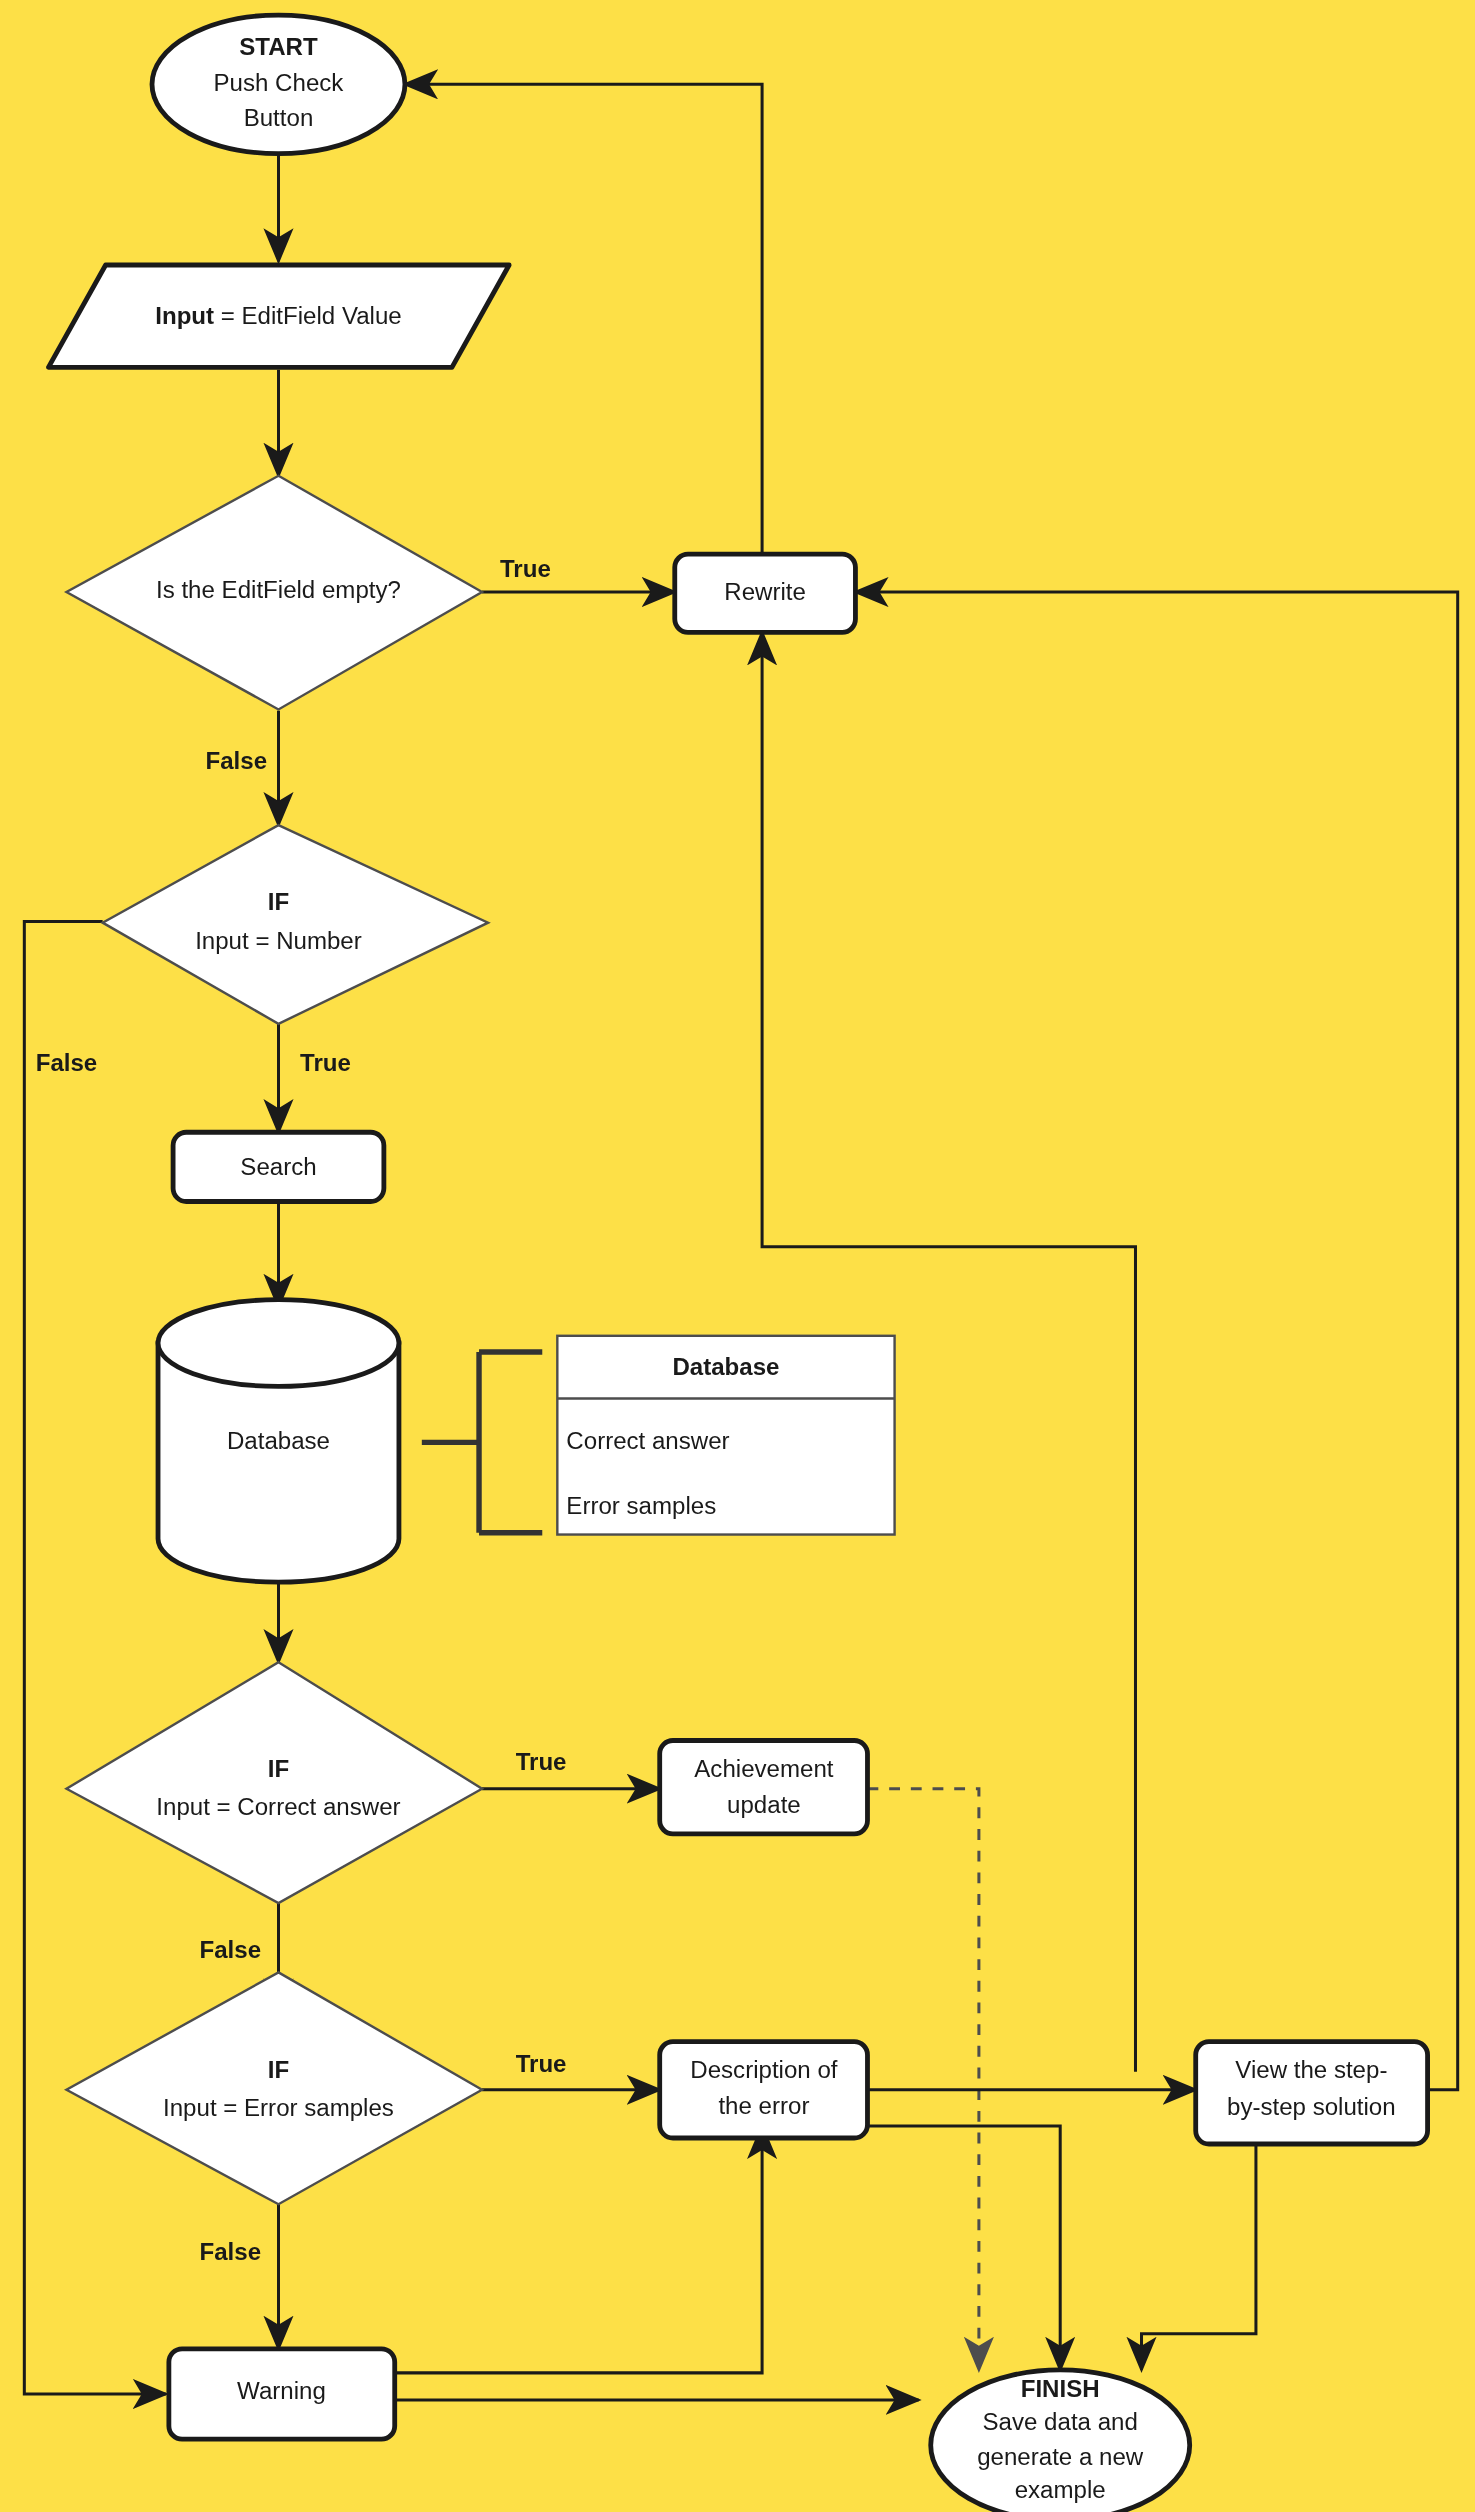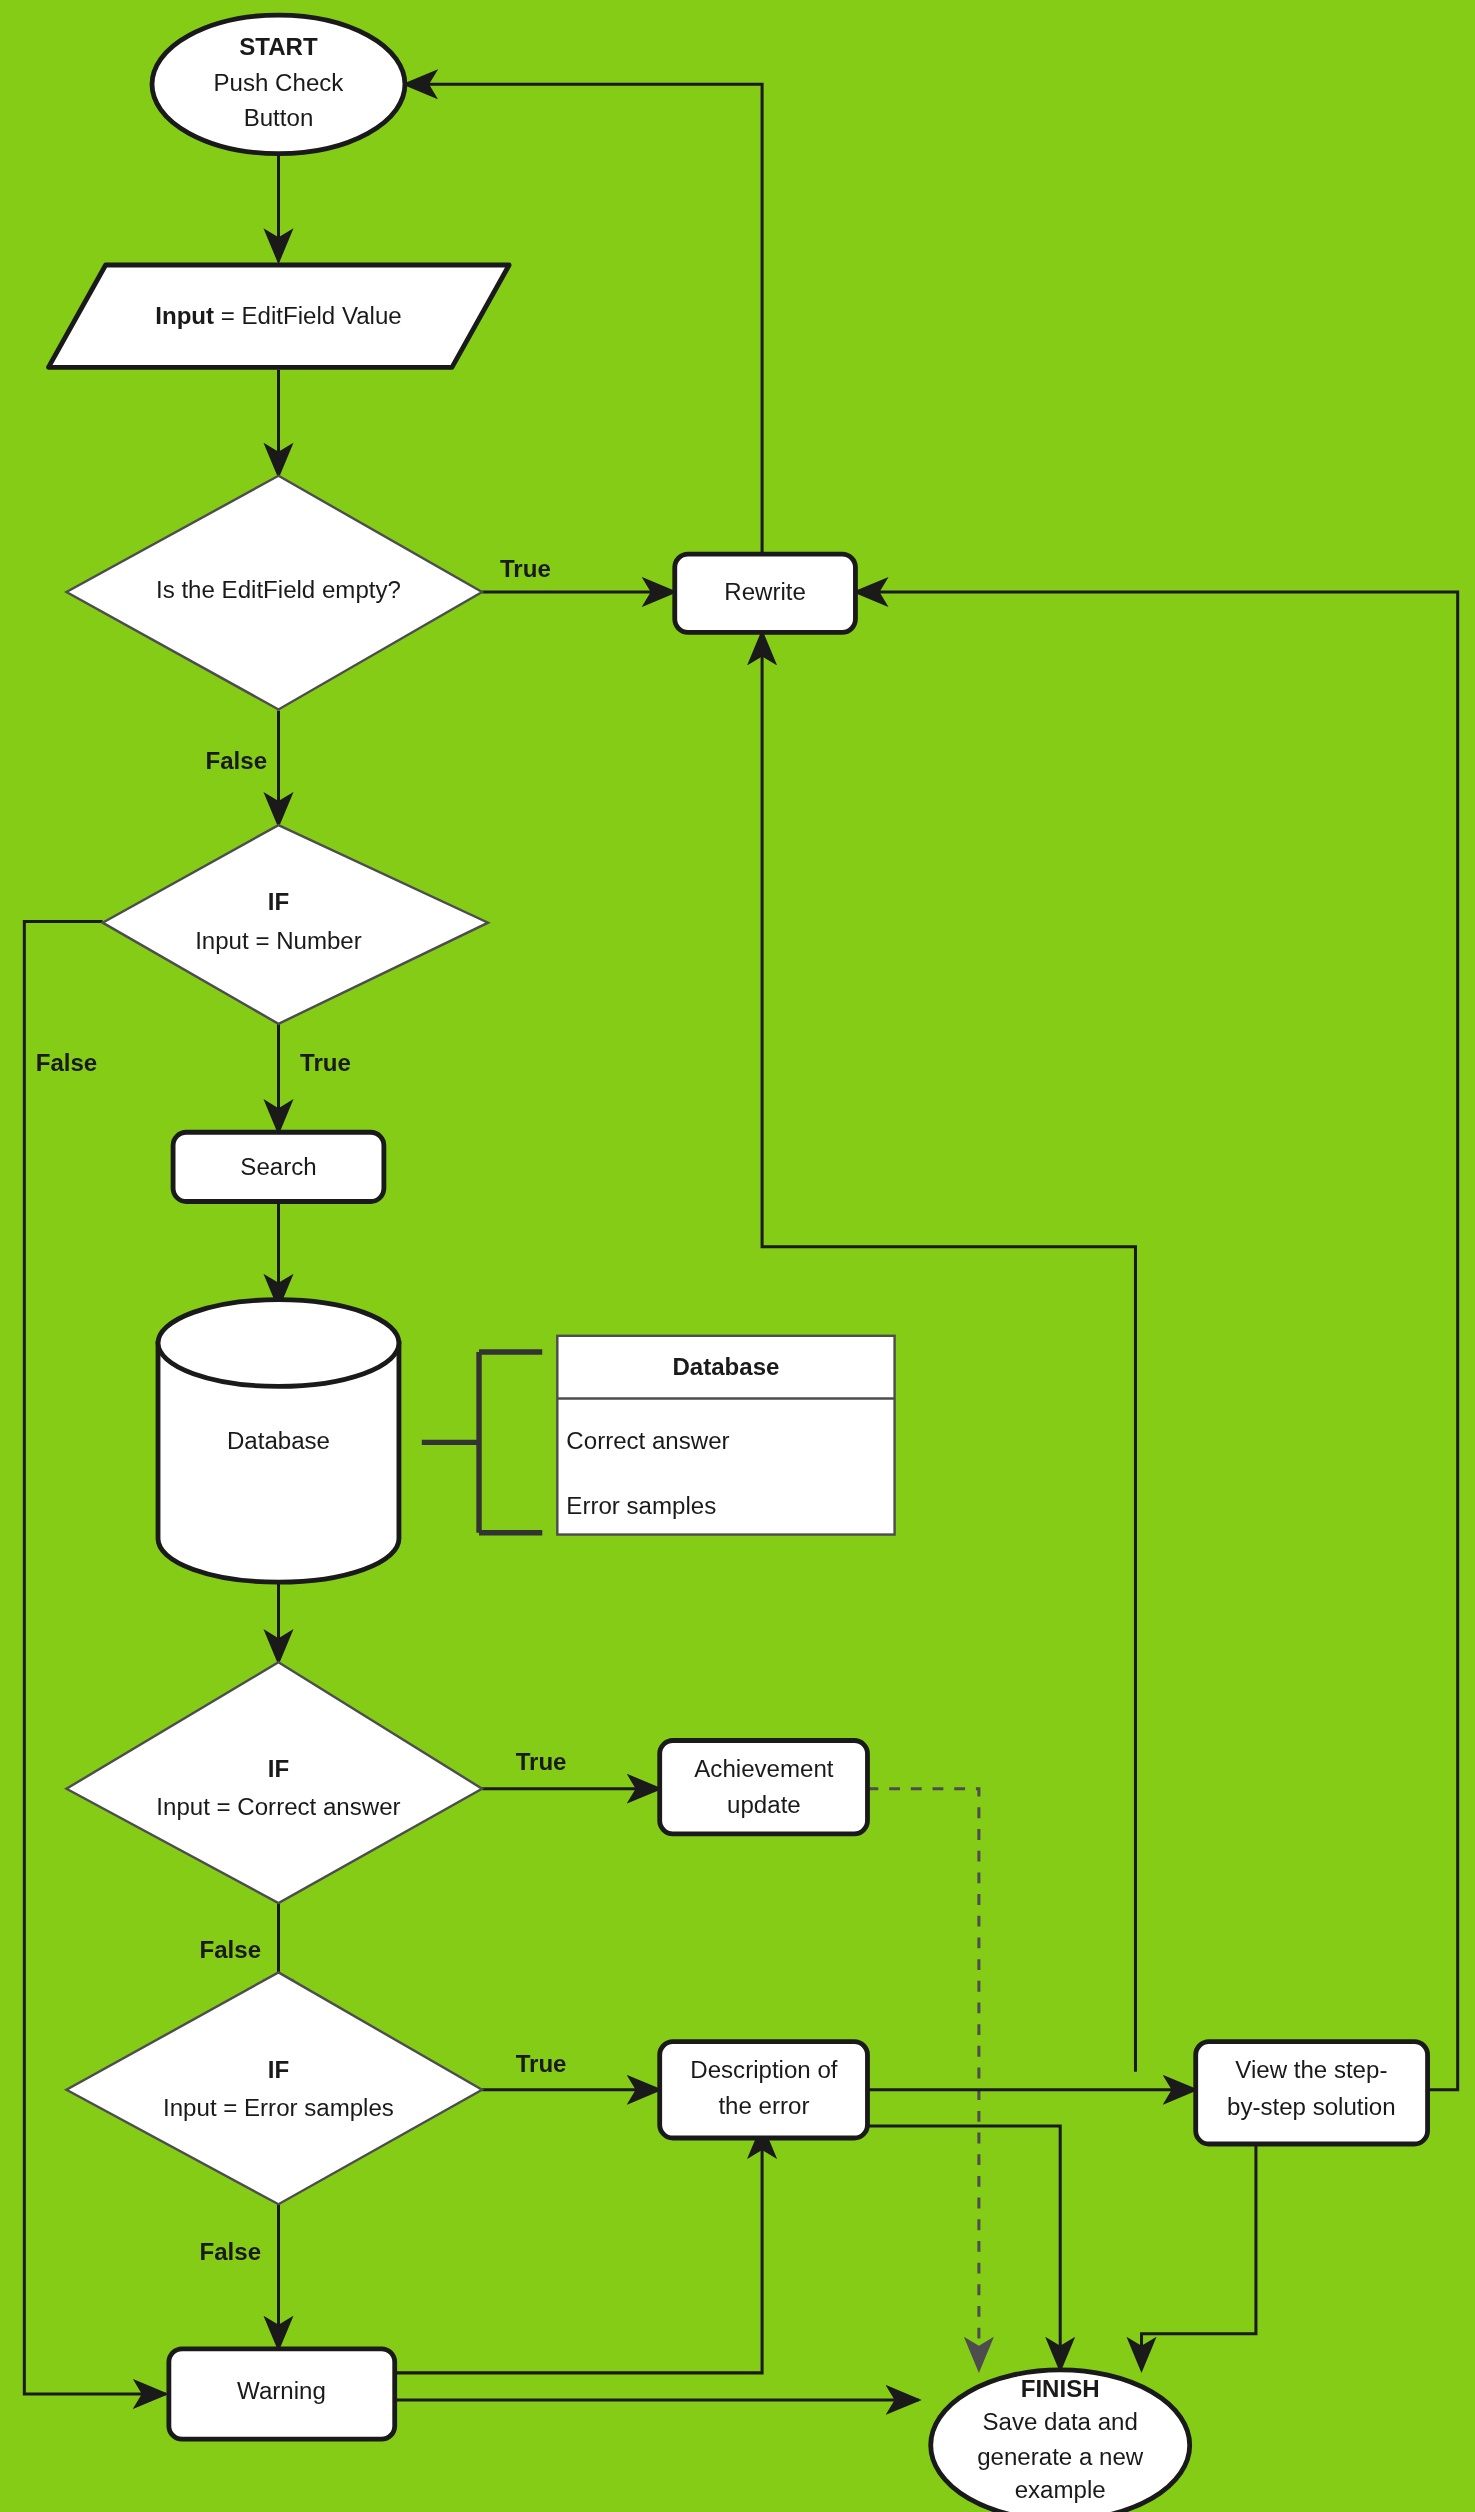--- a/index.html
+++ b/index.html
@@ -2,21 +2,21 @@
 <html style="font-size:9.6px"><head>
 <meta charset="utf-8">
 <title>Flowchart</title>
 <style>
   html,body{margin:0;padding:0;background:#ffffff;}
   body{font-family:"Liberation Sans", sans-serif;}
   #stage{
     position:relative;
     width:1476px;
     height:2512px;
-    background:#84cc16;
+    background:#fde047;
     overflow:hidden;
   }
   #flow{position:absolute;left:0;top:0;width:1476px;height:2512px;}
   .nodeText{
     font-family:"Liberation Sans", sans-serif;
     fill:#1a1a1a;
     text-anchor:middle;
     dominant-baseline:middle;
   }
   .t-node{font-size:40px;}

